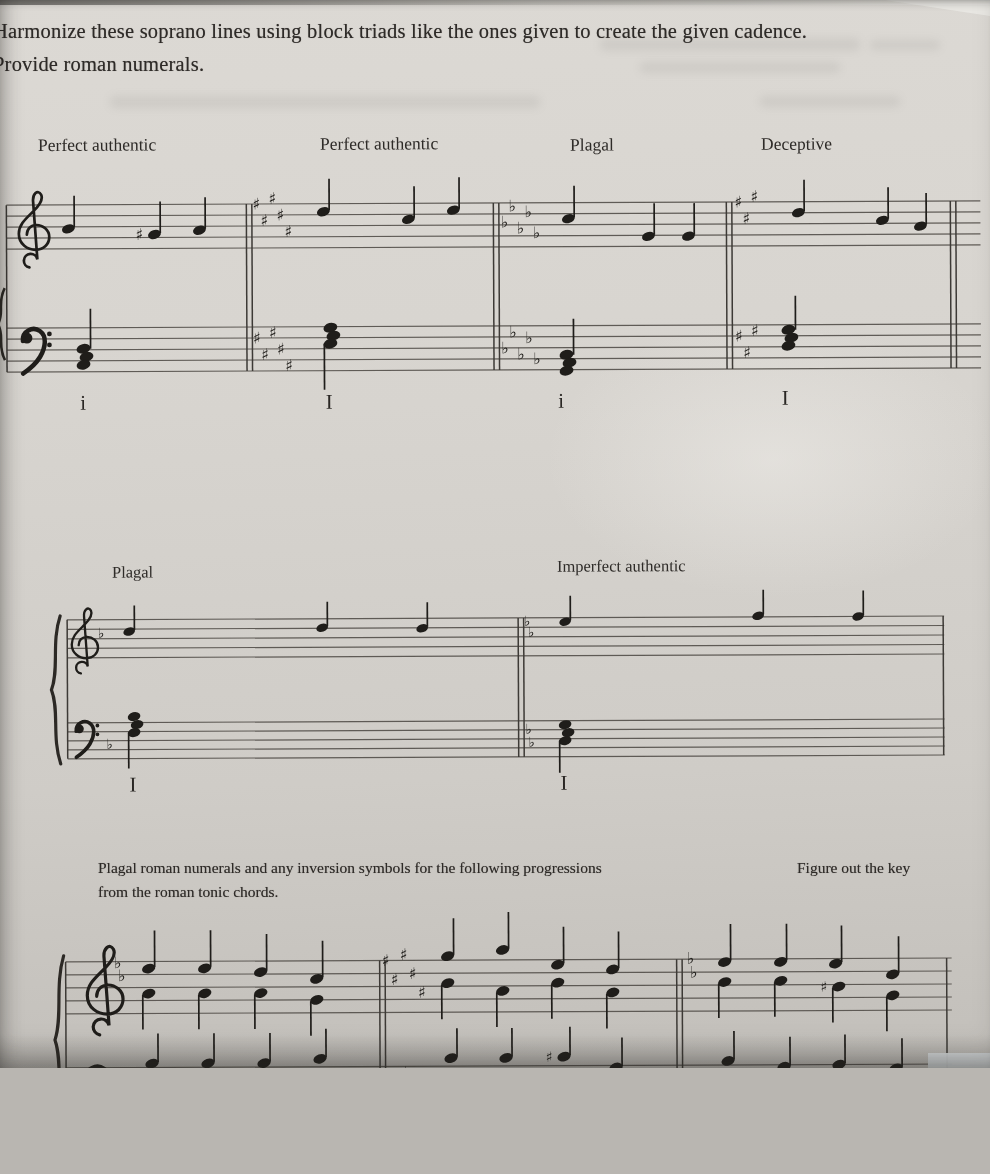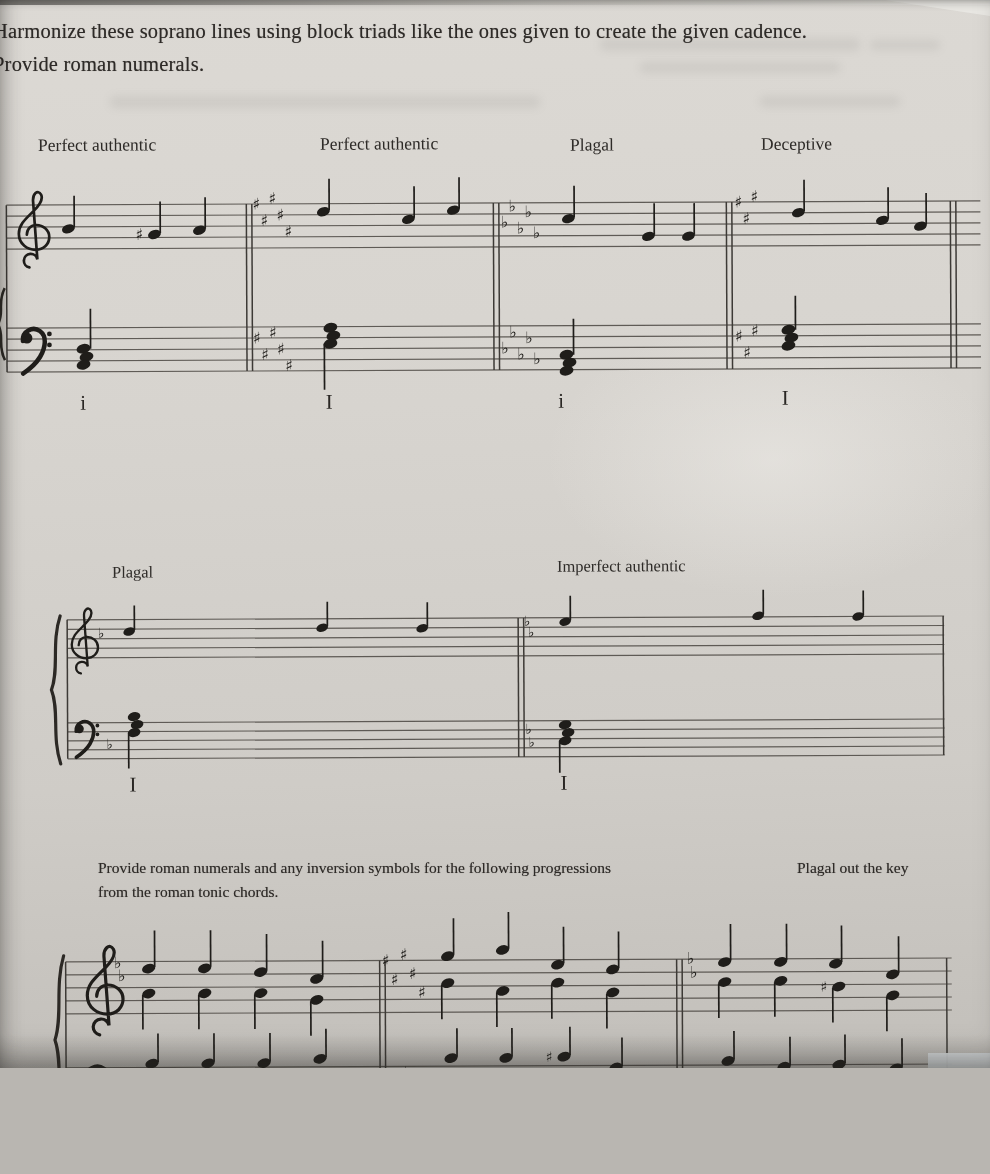--- a/index.html
+++ b/index.html
@@ -33,23 +33,23 @@
 
   <div class="sm" style="left:600px;top:38px;width:260px;height:13px"></div>
   <div class="sm" style="left:640px;top:62px;width:200px;height:11px"></div>
   <div class="sm" style="left:110px;top:96px;width:430px;height:12px"></div>
   <div class="sm" style="left:760px;top:96px;width:140px;height:11px"></div>
   <div class="sm" style="left:870px;top:40px;width:70px;height:10px"></div>
 
   <div class="hdr" id="l1">Harmonize these soprano lines using block triads like the ones given to create the given cadence.</div>
   <div class="hdr" id="l2">Provide roman numerals.</div>
 
-  <div class="sec" id="s2a">Provide roman numerals and any inversion symbols for the following progressions</div>
+  <div class="sec" id="s2a">Plagal roman numerals and any inversion symbols for the following progressions</div>
   <div class="sec" id="s2b">from the roman tonic chords.</div>
-  <div class="sec" id="s2c">Plagal out the key</div>
+  <div class="sec" id="s2c">Figure out the key</div>
 
   <svg id="music" width="990" height="1174" viewBox="0 0 990 1174">
       <g>
         <g>
           <line x1="8" y1="203" x2="982" y2="203" stroke="#55514c" stroke-width="1.15" opacity="0.92"></line>
           <line x1="8" y1="214" x2="982" y2="214" stroke="#55514c" stroke-width="1.15" opacity="0.92"></line>
           <line x1="8" y1="225" x2="982" y2="225" stroke="#55514c" stroke-width="1.15" opacity="0.92"></line>
           <line x1="8" y1="236" x2="982" y2="236" stroke="#55514c" stroke-width="1.15" opacity="0.92"></line>
           <line x1="8" y1="247" x2="982" y2="247" stroke="#55514c" stroke-width="1.15" opacity="0.92"></line>
         </g>

